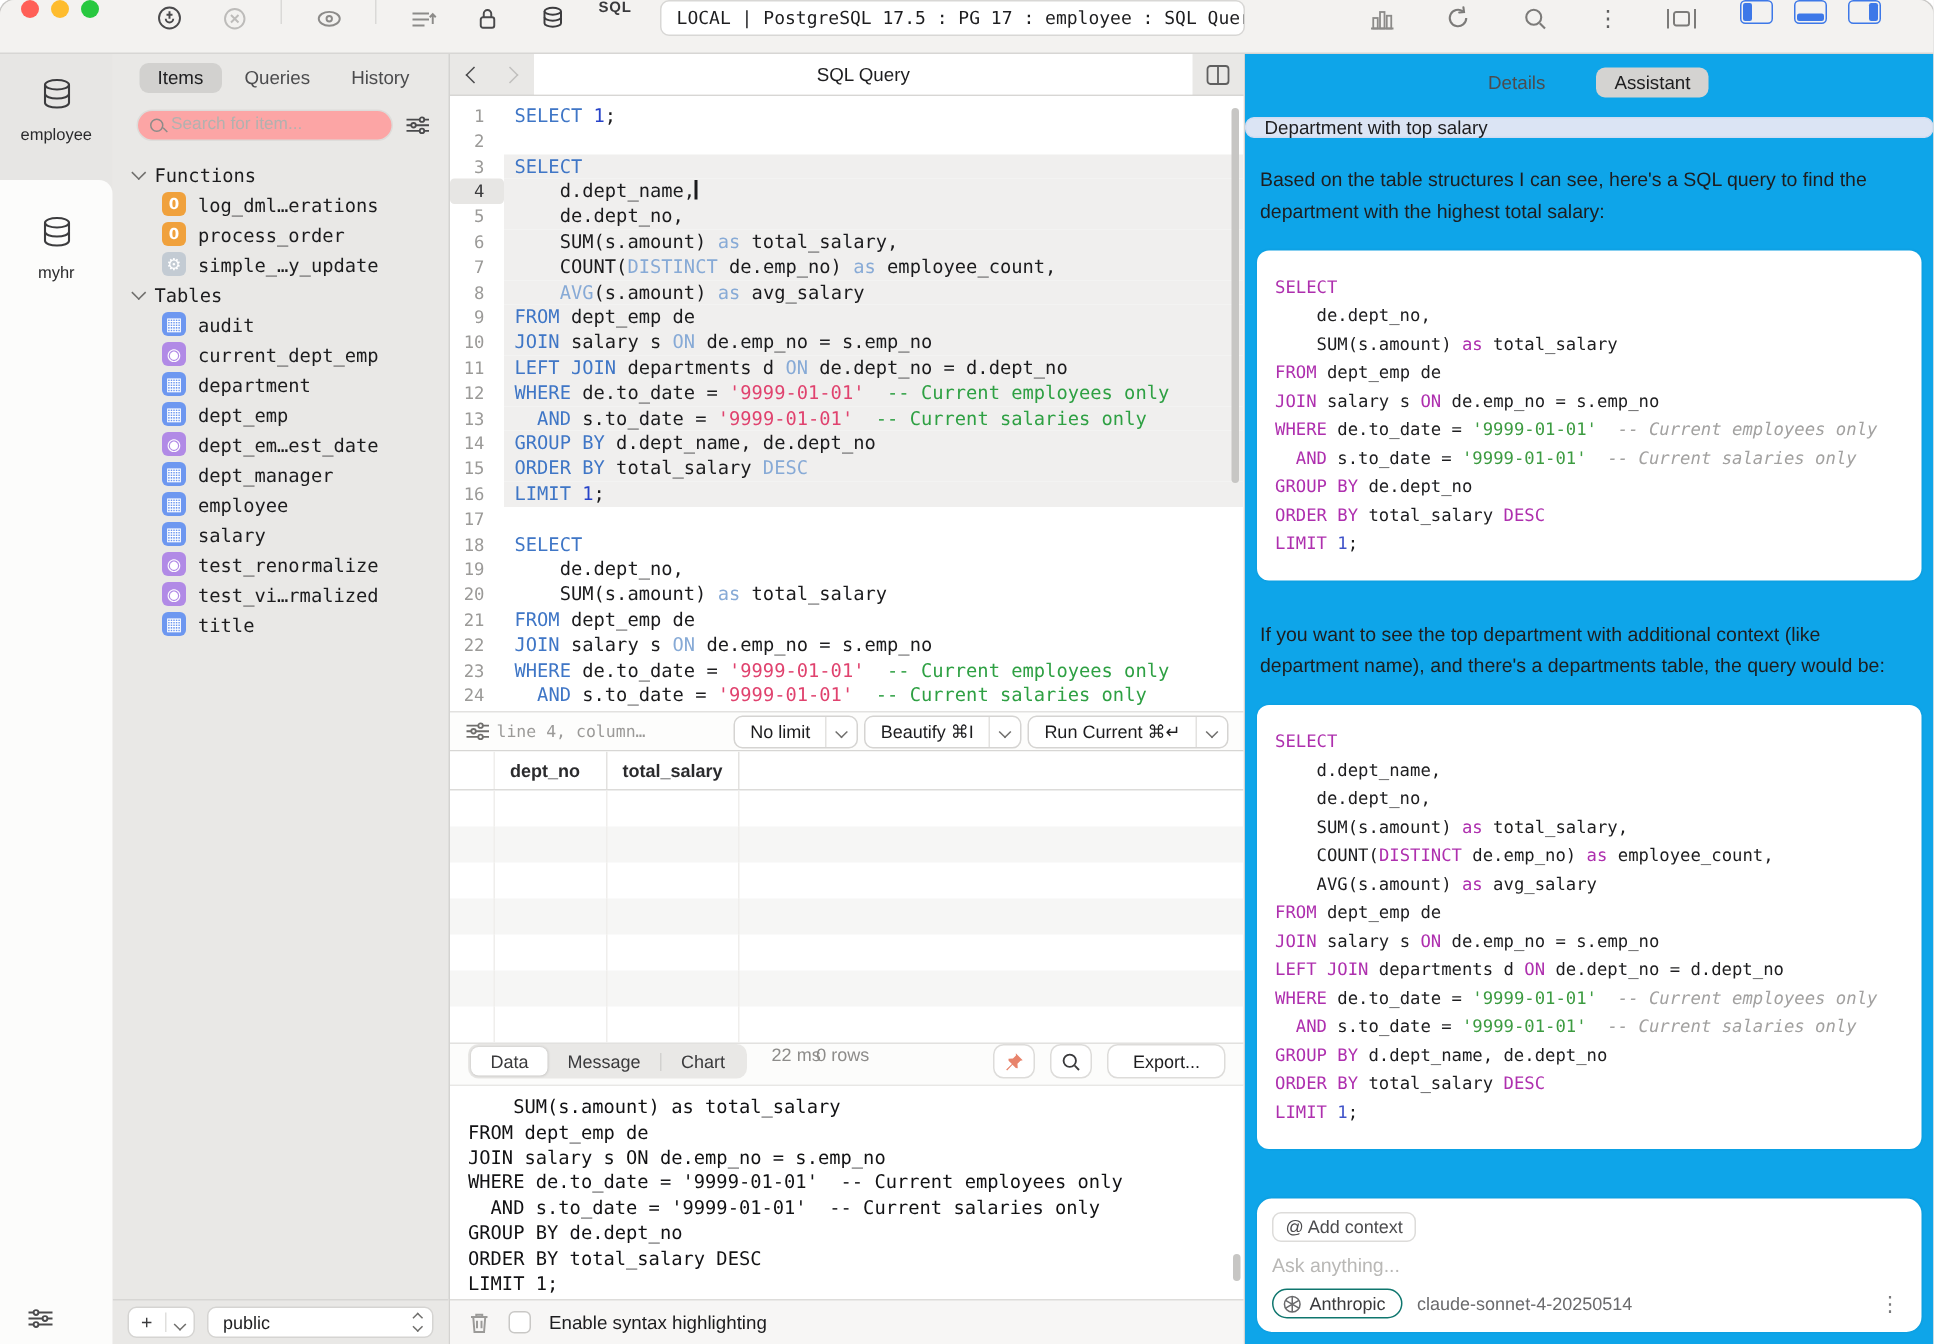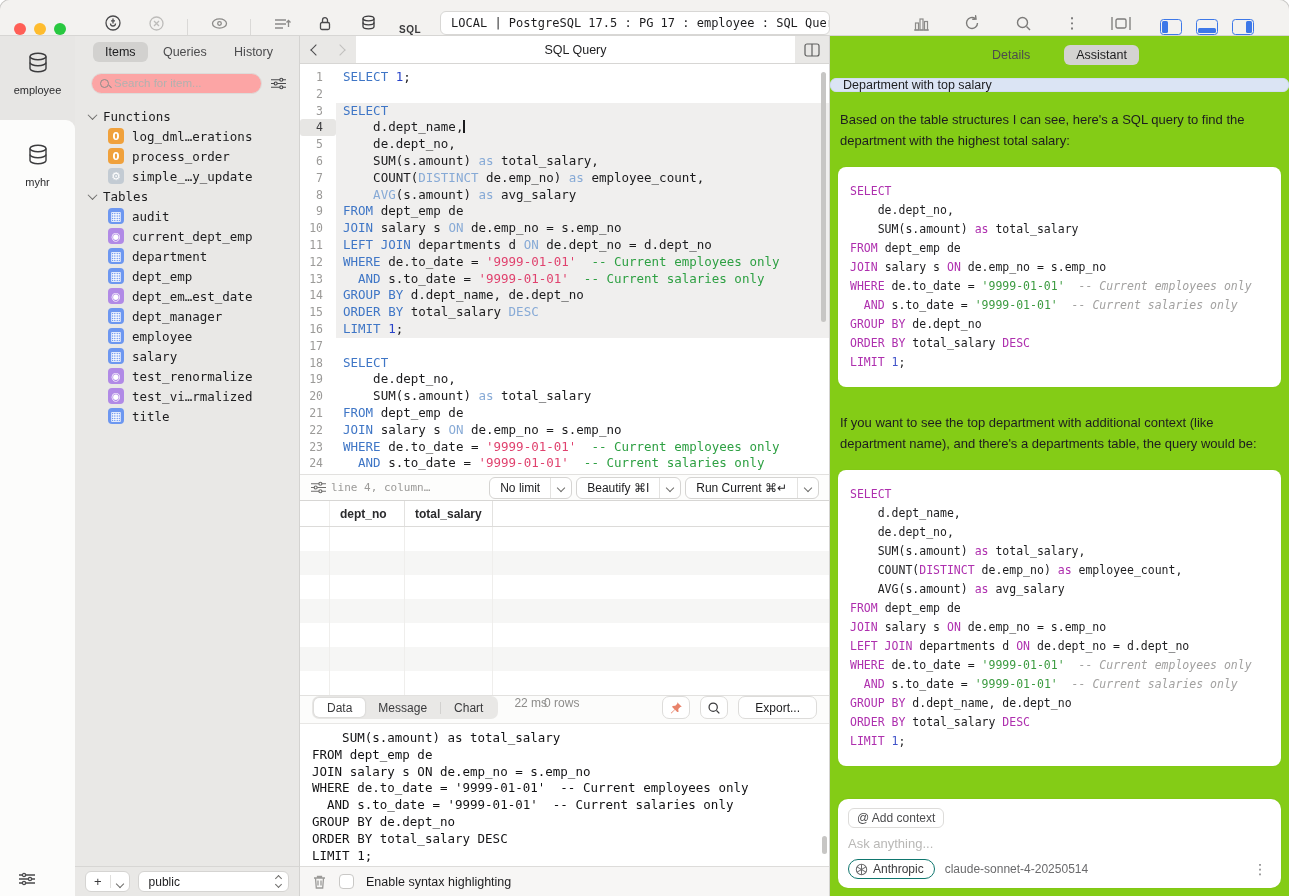--- a/index.html
+++ b/index.html
@@ -3,21 +3,21 @@
 <meta charset="utf-8">
 <style>
   * { box-sizing: border-box; margin: 0; padding: 0; }
   html,body { background:#ffffff; }
   body { font-family:"Liberation Sans", sans-serif; color:#1d1d1f; }
   .window { position:relative; width:1289px; height:896px; background:#ecebe9; overflow:hidden;
             border-radius:10px 10px 0 0; box-shadow:0 0 0 1px #c9c8c6; }
 
   
   .titlebar { height:36px; background:#f3f2f0; border-bottom:1px solid #d7d6d4;
-              display:flex; align-items:flex-end; padding:0 14px; gap:19px; }
+              display:flex; align-items:flex-start; padding:0 14px; gap:19px; }
   .lights { display:flex; gap:8px; margin-right:16px; }
   .light { width:12px; height:12px; border-radius:50%; }
   .light.red{background:#ff5f57}.light.yellow{background:#febc2e}.light.green{background:#28c840}
   .tb-icon { width:24px; height:24px; display:flex; align-items:center; justify-content:center; color:#5f5f5f; }
   .tb-icon.dim { color:#b9b8b6; }
   .tb-sep { width:1px; height:16px; background:#dad9d7; }
   .sql-label { font-size:10px; font-weight:bold; color:#3a3a3c; letter-spacing:.5px; }
   .title-field { flex:0 0 390px; height:24px; background:#fff; border:1px solid #d8d7d5; border-radius:6px;
                  display:flex; align-items:center; padding:0 10px; font-size:12px; color:#1d1d1f;
                  font-family:"DejaVu Sans Mono", monospace; white-space:nowrap; overflow:hidden; margin-right:60px;}
@@ -126,21 +126,21 @@
 
   .preview { height:143px; flex:none; position:relative; padding:6px 0 0 12px; border-top:1px solid #e8e7e5; background:#fff; overflow:hidden; }
   .pv-line { font-family:"DejaVu Sans Mono", monospace; font-size:12.5px; line-height:16.8px; white-space:pre; color:#121214; }
   .pv-scroll { position:absolute; right:2px; bottom:12px; width:5px; height:18px; background:#c7c6c4; border-radius:3px; }
 
   .center-footer { height:30px; flex:none; border-top:1px solid #dddcda; background:#f7f6f5; display:flex; align-items:center; gap:12px; padding:0 12px; }
   .checkbox { width:15px; height:15px; border:1px solid #c9c8c6; border-radius:4px; background:#fff; }
   .cb-label { font-size:12.5px; color:#1d1d1f; }
 
   
-  .right { flex:1; background:#84cc16; display:flex; flex-direction:column; position:relative; }
+  .right { flex:1; background:#0ea5e9; display:flex; flex-direction:column; position:relative; }
   .rp-tabs { height:30px; display:flex; align-items:center; justify-content:center; gap:22px; margin-top:4px; }
   .rp-tab { font-size:12.5px; color:#4c4c4e; padding:3px 12px; border-radius:6px; }
   .rp-tab.active { background:#d4d3d1; color:#1d1d1f; }
   .banner { margin:8px 0 0; background:#dbe4f4; border:1px solid #cfdcf2; border-radius:6px; height:14px;
             display:flex; align-items:center; padding:0 12px; font-size:12.5px; color:#1d1d1f; }
   .rp-para { margin:18px 10px 6px; font-size:13px; line-height:1.58; color:#1d1d1f; }
   .ai-card { margin:10px 8px 4px; background:#fff; border-radius:8px; padding:15px 12px; box-shadow:0 0 2px rgba(0,0,0,.06); }
   .ai-line { font-family:"DejaVu Sans Mono", monospace; font-size:11.5px; line-height:19px; white-space:pre; color:#1d1d1f; }
   .ai-card .tk-k { color:#ae2fae; } .ai-card .tk-s { color:#3c9b40; } .ai-card .tk-n { color:#4053c9; }
   .ai-card .tk-c { color:#a2a1a0; font-style:italic; }

